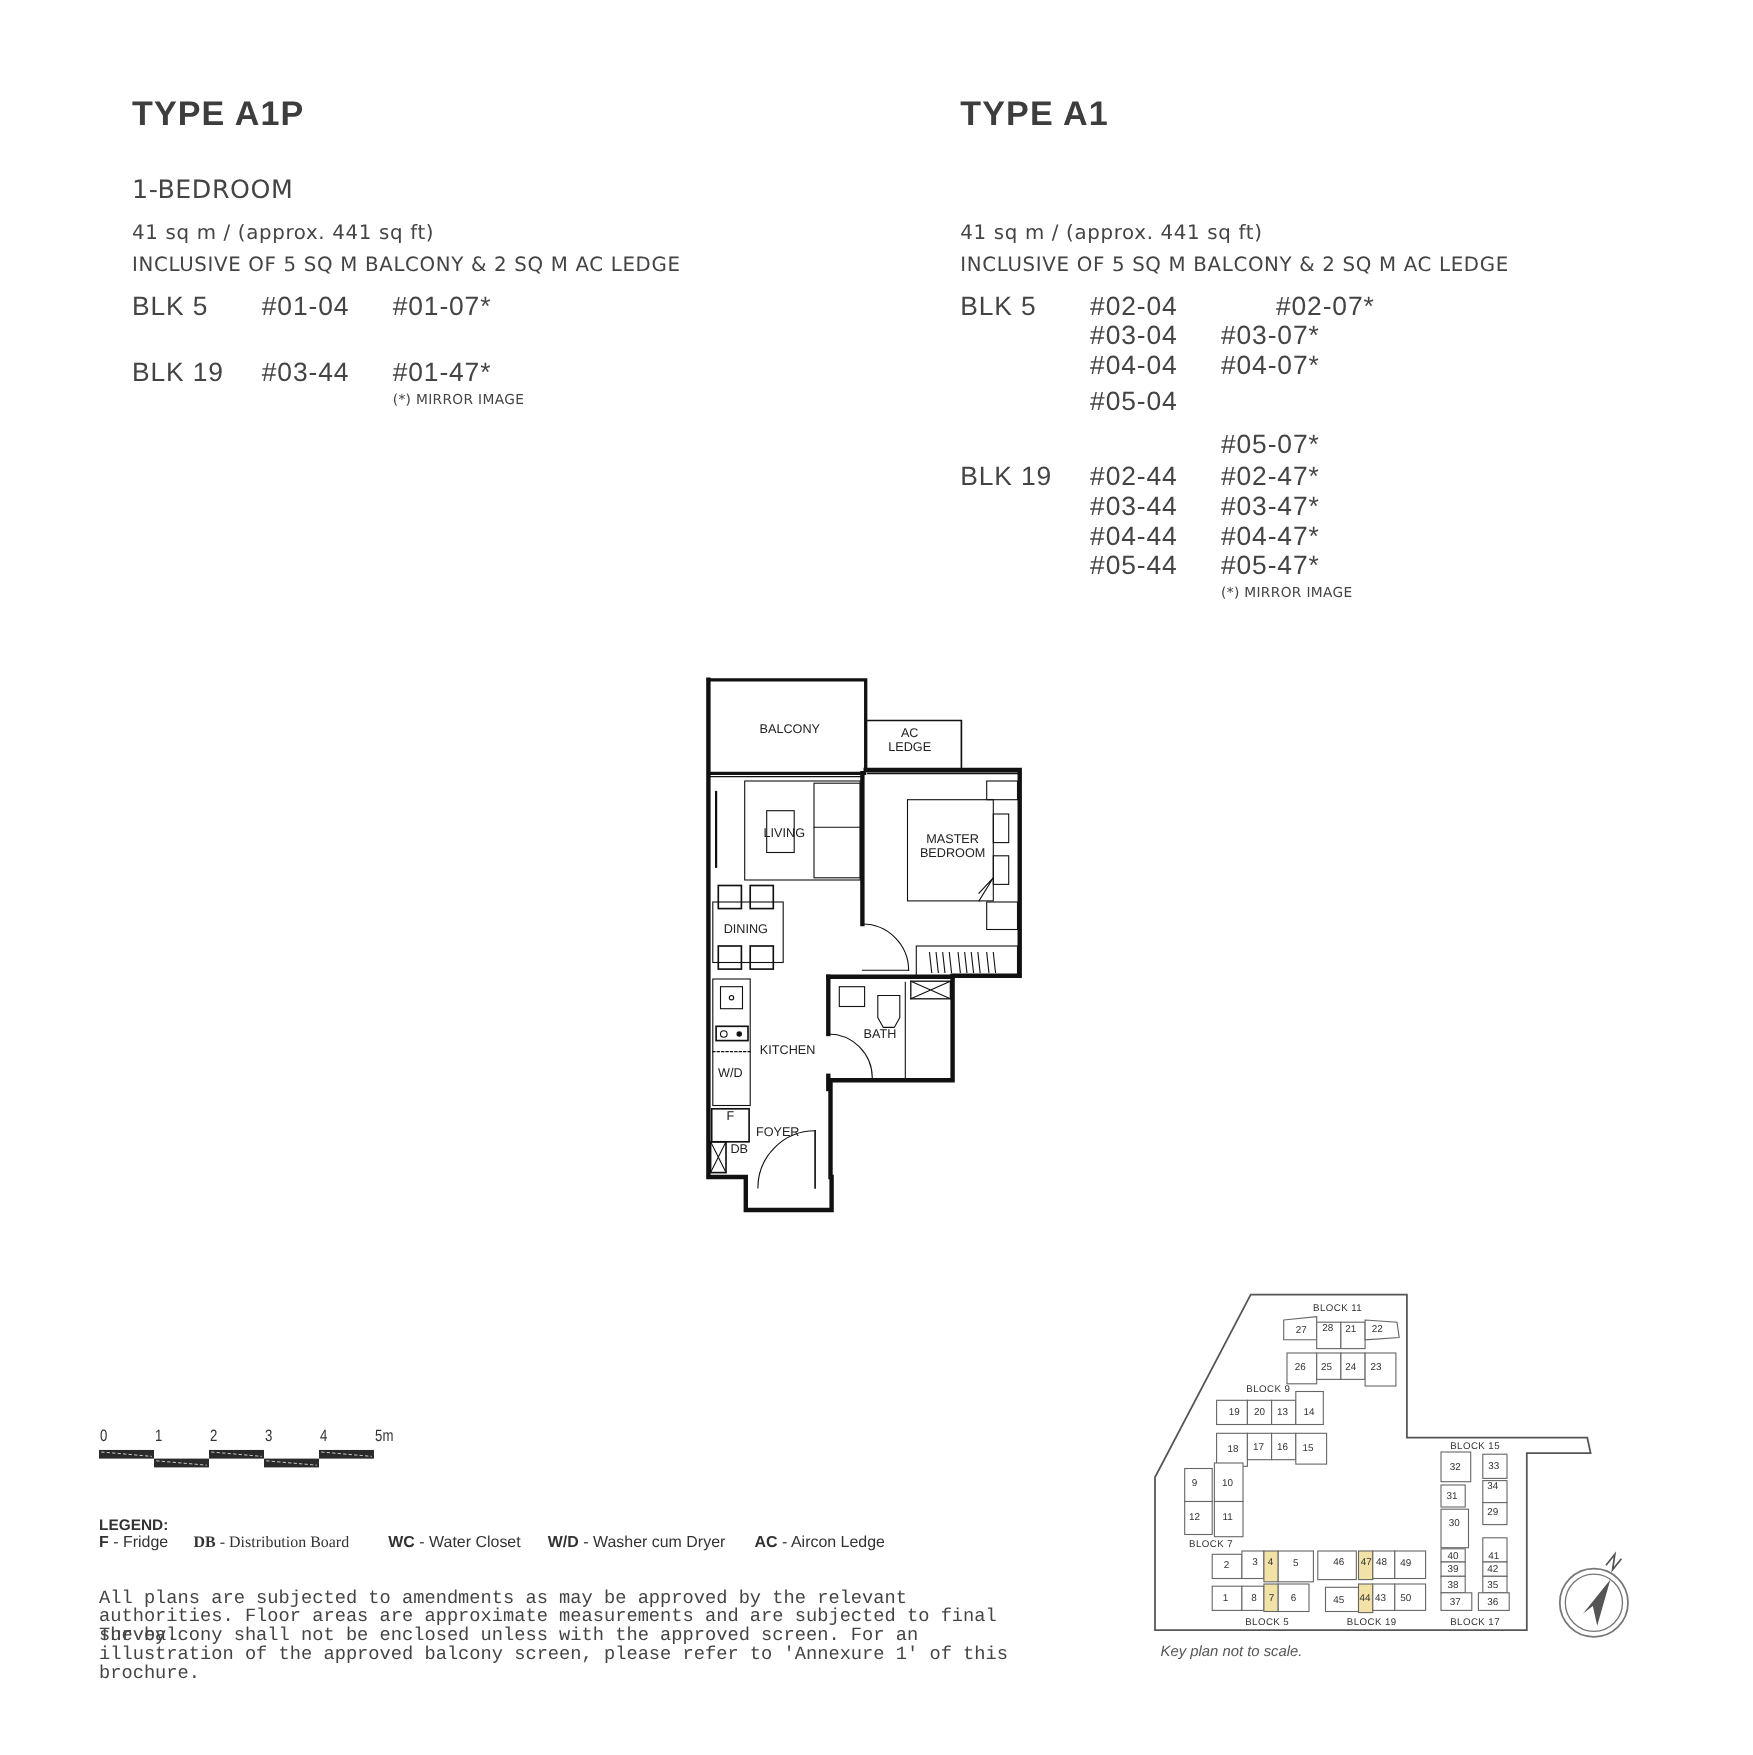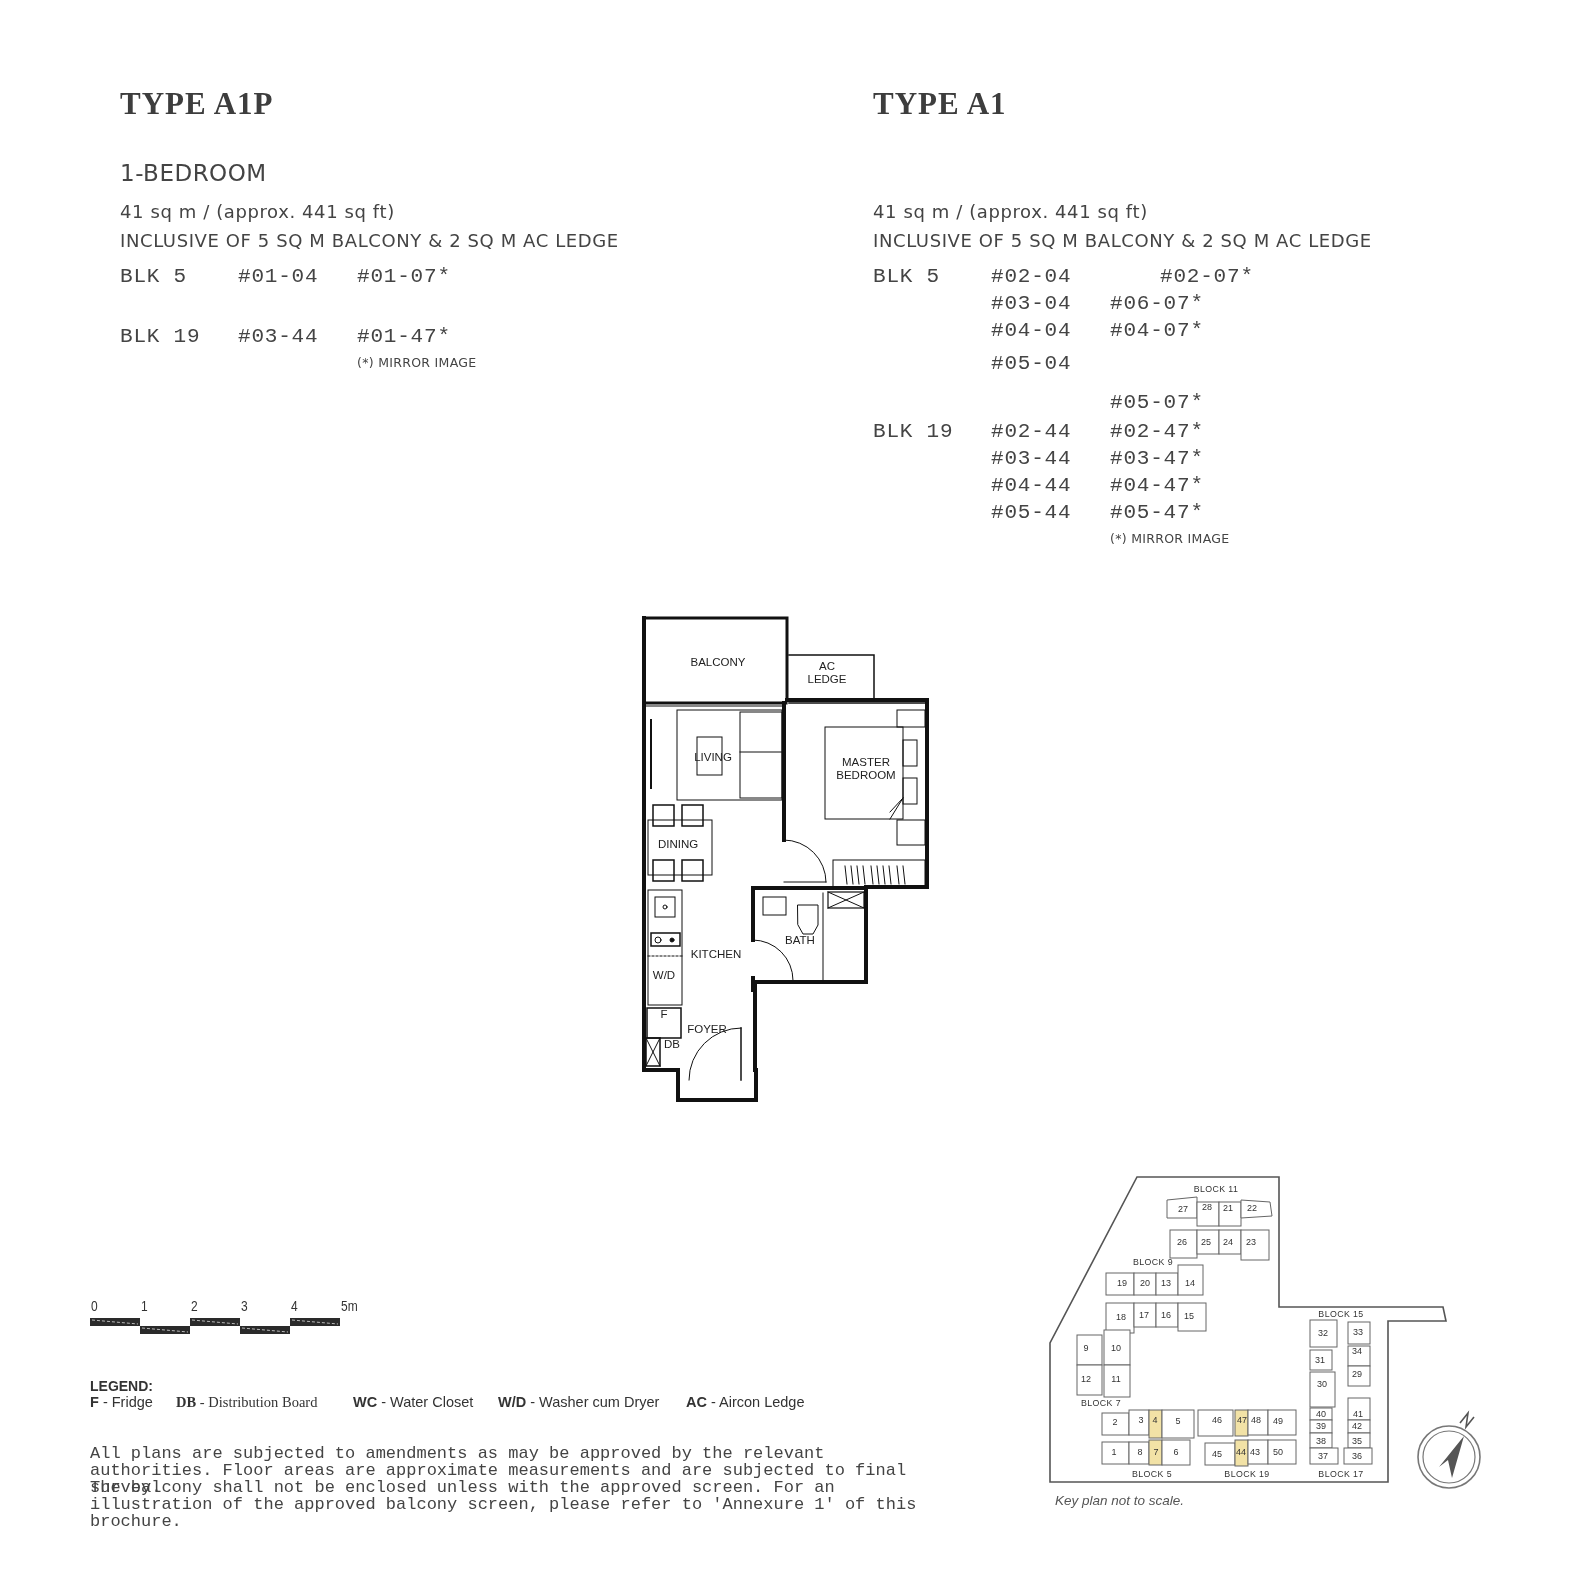--- a/index.html
+++ b/index.html
@@ -1,22 +1,22 @@
 <!DOCTYPE html>
 <html><head>
 <meta charset="utf-8">
 <style>
   html, body { margin:0; padding:0; background:#ffffff; }
   body { width:1594px; height:1595px; position:relative; overflow:hidden;
          font-family:"Liberation Sans", "DejaVu Sans", sans-serif; color:#3a3a3a; }
   .abs { position:absolute; white-space:nowrap; }
-  .type-title { font-family:Liberation Serif, serif; font-weight:bold; font-size:31px; letter-spacing:1px; color:#3d3d3d; }
+  .type-title { font-family:Liberation Sans, sans-serif; font-weight:bold; font-size:31px; letter-spacing:1px; color:#3d3d3d; }
   .unit-kind { font-family:"DejaVu Sans", sans-serif; font-size:23px; letter-spacing:0.5px; color:#444; }
   .spec { font-family:"DejaVu Sans", sans-serif; font-size:18px; letter-spacing:0.6px; color:#444; }
-  .unit { font-family:Liberation Mono, monospace; font-size:21px; letter-spacing:0.8px; color:#444; }
+  .unit { font-family:Liberation Sans, sans-serif; font-size:24px; letter-spacing:0.8px; color:#444; }
   .note { font-family:"DejaVu Sans", sans-serif; font-size:12.5px; letter-spacing:0.3px; color:#444; }
   .legend-head { font-family:"Liberation Sans", sans-serif; font-weight:bold; font-size:14px; color:#333; }
   .legend-item { font-family:"Liberation Sans", sans-serif; font-size:14.5px; color:#333; }
   .legend-item b { font-weight:bold; }
   .footer { font-family:Liberation Mono, monospace; font-size:17px; color:#444; line-height:17px; width:830px; white-space:normal; }
   .scale-num { font-family:"Liberation Sans", sans-serif; font-size:15px; color:#333; transform:scaleX(0.8); transform-origin:left; }
   .caption { font-family:"Liberation Sans", sans-serif; font-style:italic; font-size:13.5px; color:#555; }
   svg text { font-family:"Liberation Sans", sans-serif; }
 </style>
 </head>
@@ -37,21 +37,21 @@
 <div class="abs note" style="left:357px; top:355px;">(*) MIRROR IMAGE</div>
 
 <div class="abs type-title" style="left:873px; top:86px;">TYPE A1</div>
 <div class="abs spec" style="left:873px; top:201px;">41 sq m / (approx. 441 sq ft)</div>
 <div class="abs spec" style="left:873px; top:230px;">INCLUSIVE OF 5 SQ M BALCONY &amp; 2 SQ M AC LEDGE</div>
 
 <div class="abs unit" style="left:873px; top:265px;">BLK 5</div>
 <div class="abs unit" style="left:991px; top:265px;">#02-04</div>
 <div class="abs unit" style="left:1160px; top:265px;text-align:center;">#02-07*</div>
 <div class="abs unit" style="left:991px; top:292px;">#03-04</div>
-<div class="abs unit" style="left:1110px; top:292px;">#06-07*</div>
+<div class="abs unit" style="left:1110px; top:292px;">#03-07*</div>
 <div class="abs unit" style="left:991px; top:319px;">#04-04</div>
 <div class="abs unit" style="left:1110px; top:319px;">#04-07*</div>
 <div class="abs unit" style="left:991px; top:352px;">#05-04</div>
 <div class="abs unit" style="left:1110px; top:352px;margin-top:39px;">#05-07*</div>
 
 <div class="abs unit" style="left:873px; top:420px;">BLK 19</div>
 <div class="abs unit" style="left:991px; top:420px;">#02-44</div>
 <div class="abs unit" style="left:1110px; top:420px;">#02-47*</div>
 <div class="abs unit" style="left:991px; top:447px;">#03-44</div>
 <div class="abs unit" style="left:1110px; top:447px;">#03-47*</div>

